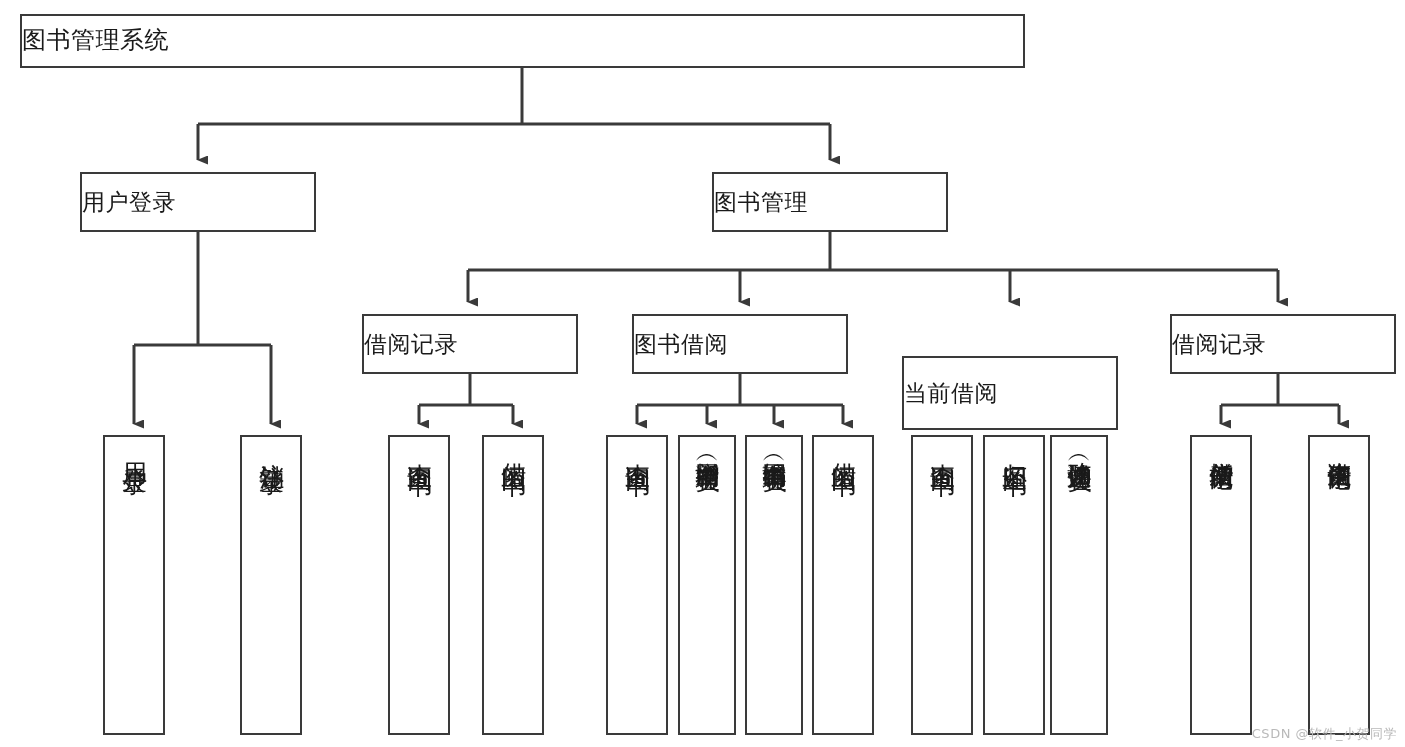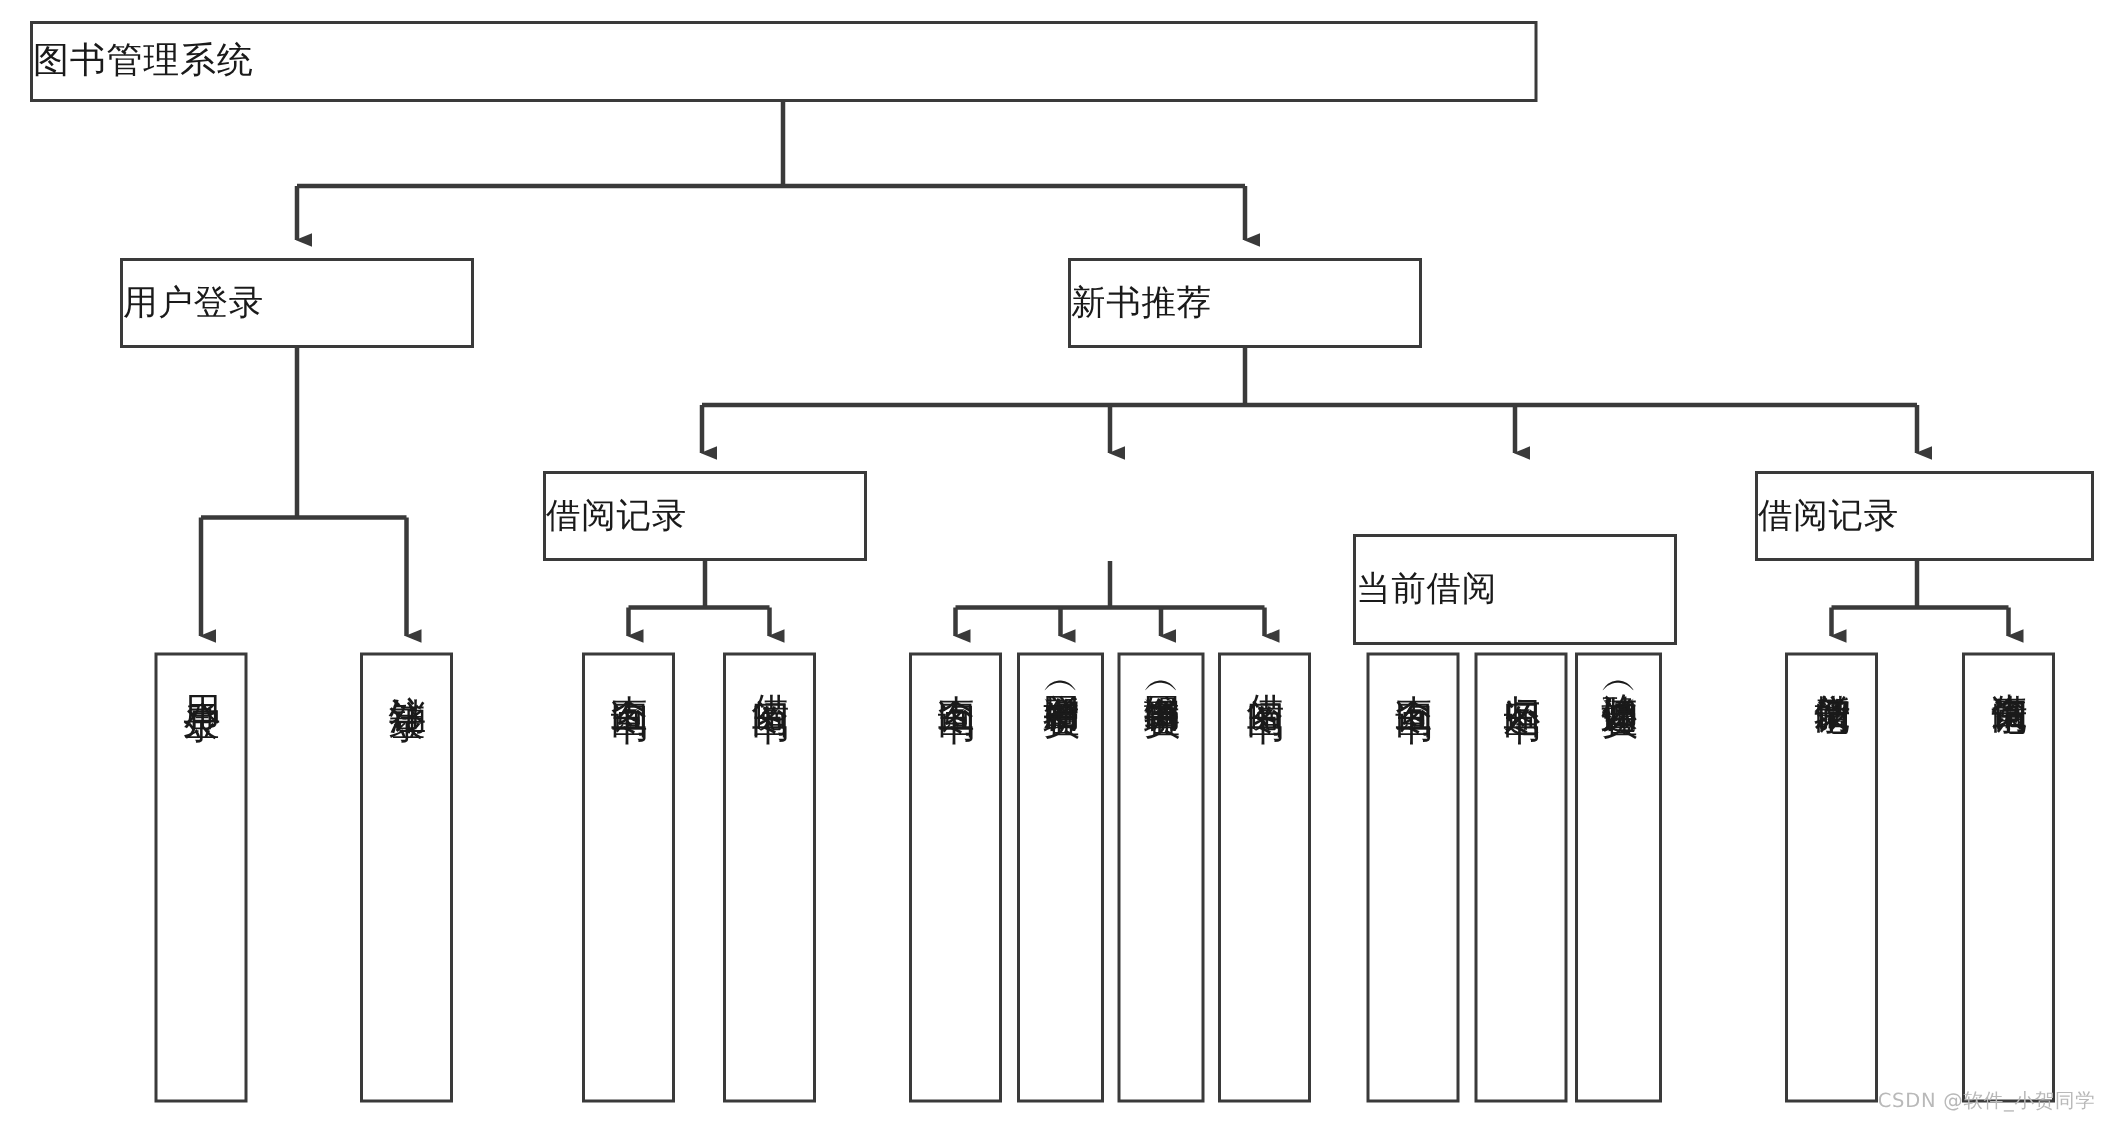--- a/index.html
+++ b/index.html
@@ -149,26 +149,29 @@
   </svg>
 
   <div class="node horiz root" style="left:20px; top:14px; width:1005px; height:54px;">
     <span class="node-label">图书管理系统</span>
   </div>
 
   <div class="node horiz" style="left:80px; top:172px; width:236px; height:60px;">
     <span class="node-label">用户登录</span>
   </div>
   <div class="node horiz" style="left:712px; top:172px; width:236px; height:60px;">
-    <span class="node-label">新书推荐</span>
+    <span class="node-label">图书管理</span>
   </div>
 
   <div class="node horiz" style="left:362px; top:314px; width:216px; height:60px;">
     <span class="node-label">借阅记录</span>
   </div>
+  <div class="node horiz" style="left:632px; top:314px; width:216px; height:60px;">
+    <span class="node-label">图书借阅</span>
+  </div>
   <div class="node horiz" style="left:902px; top:314px; width:216px; height:74px;margin-top:42px;">
     <span class="node-label">当前借阅</span>
   </div>
   <div class="node horiz" style="left:1170px; top:314px; width:226px; height:60px;">
     <span class="node-label">借阅记录</span>
   </div>
 
   <div class="node leaf" style="left:103px; top:435px; width:62px; height:300px;">
     <span class="node-label">用户登录</span>
   </div>

